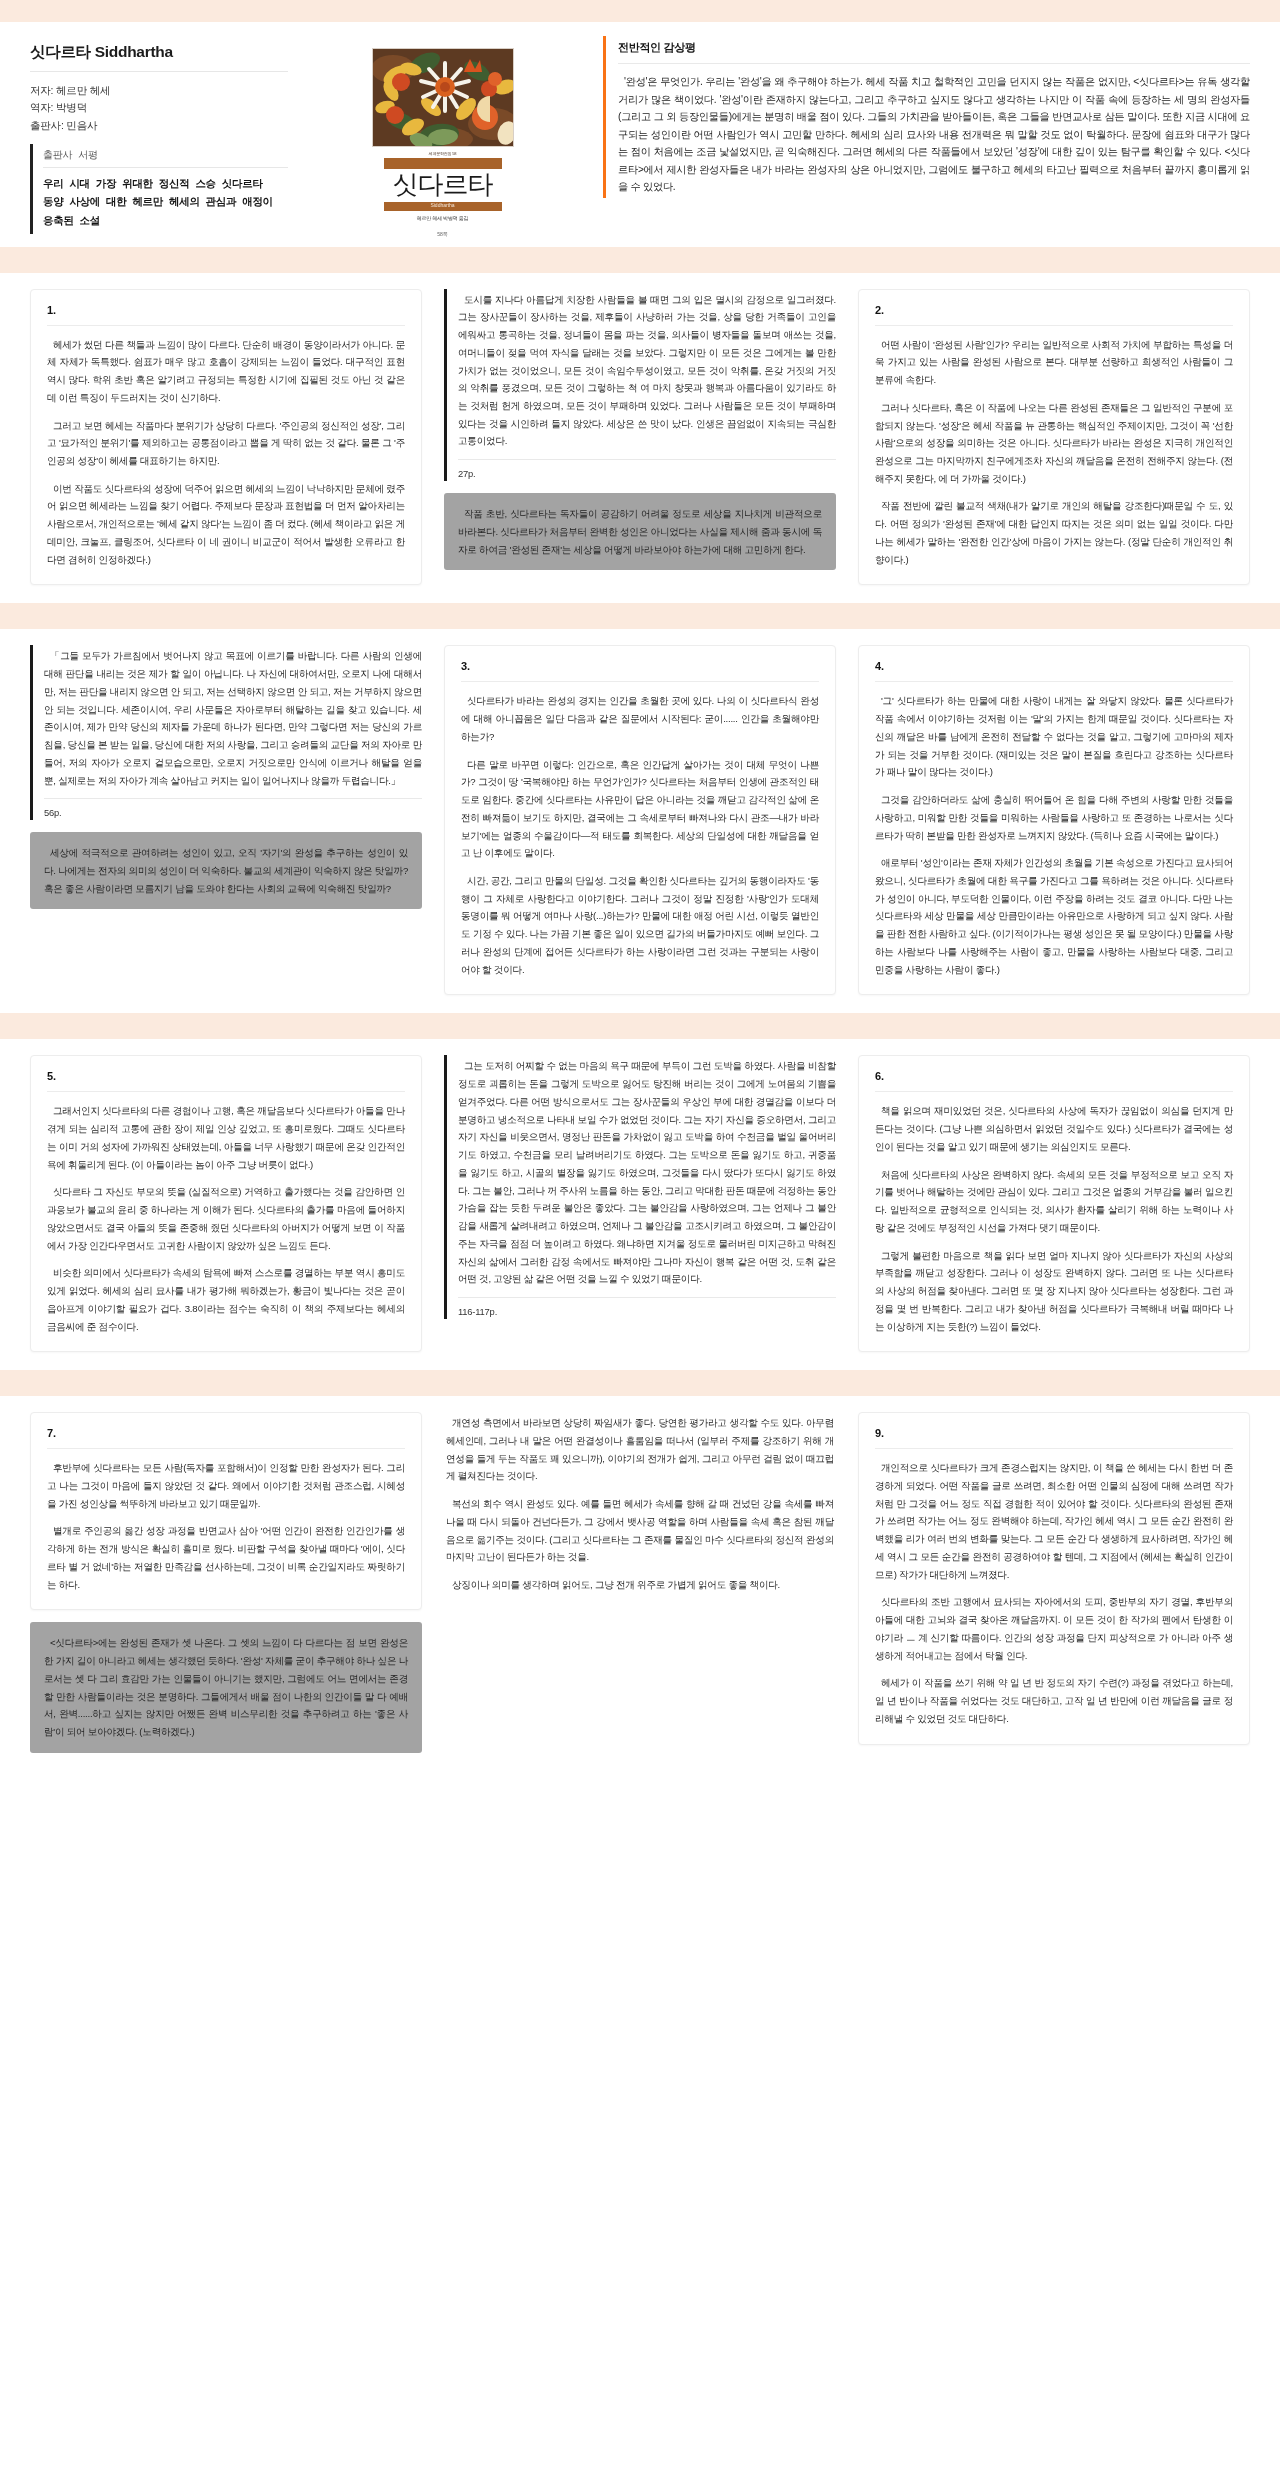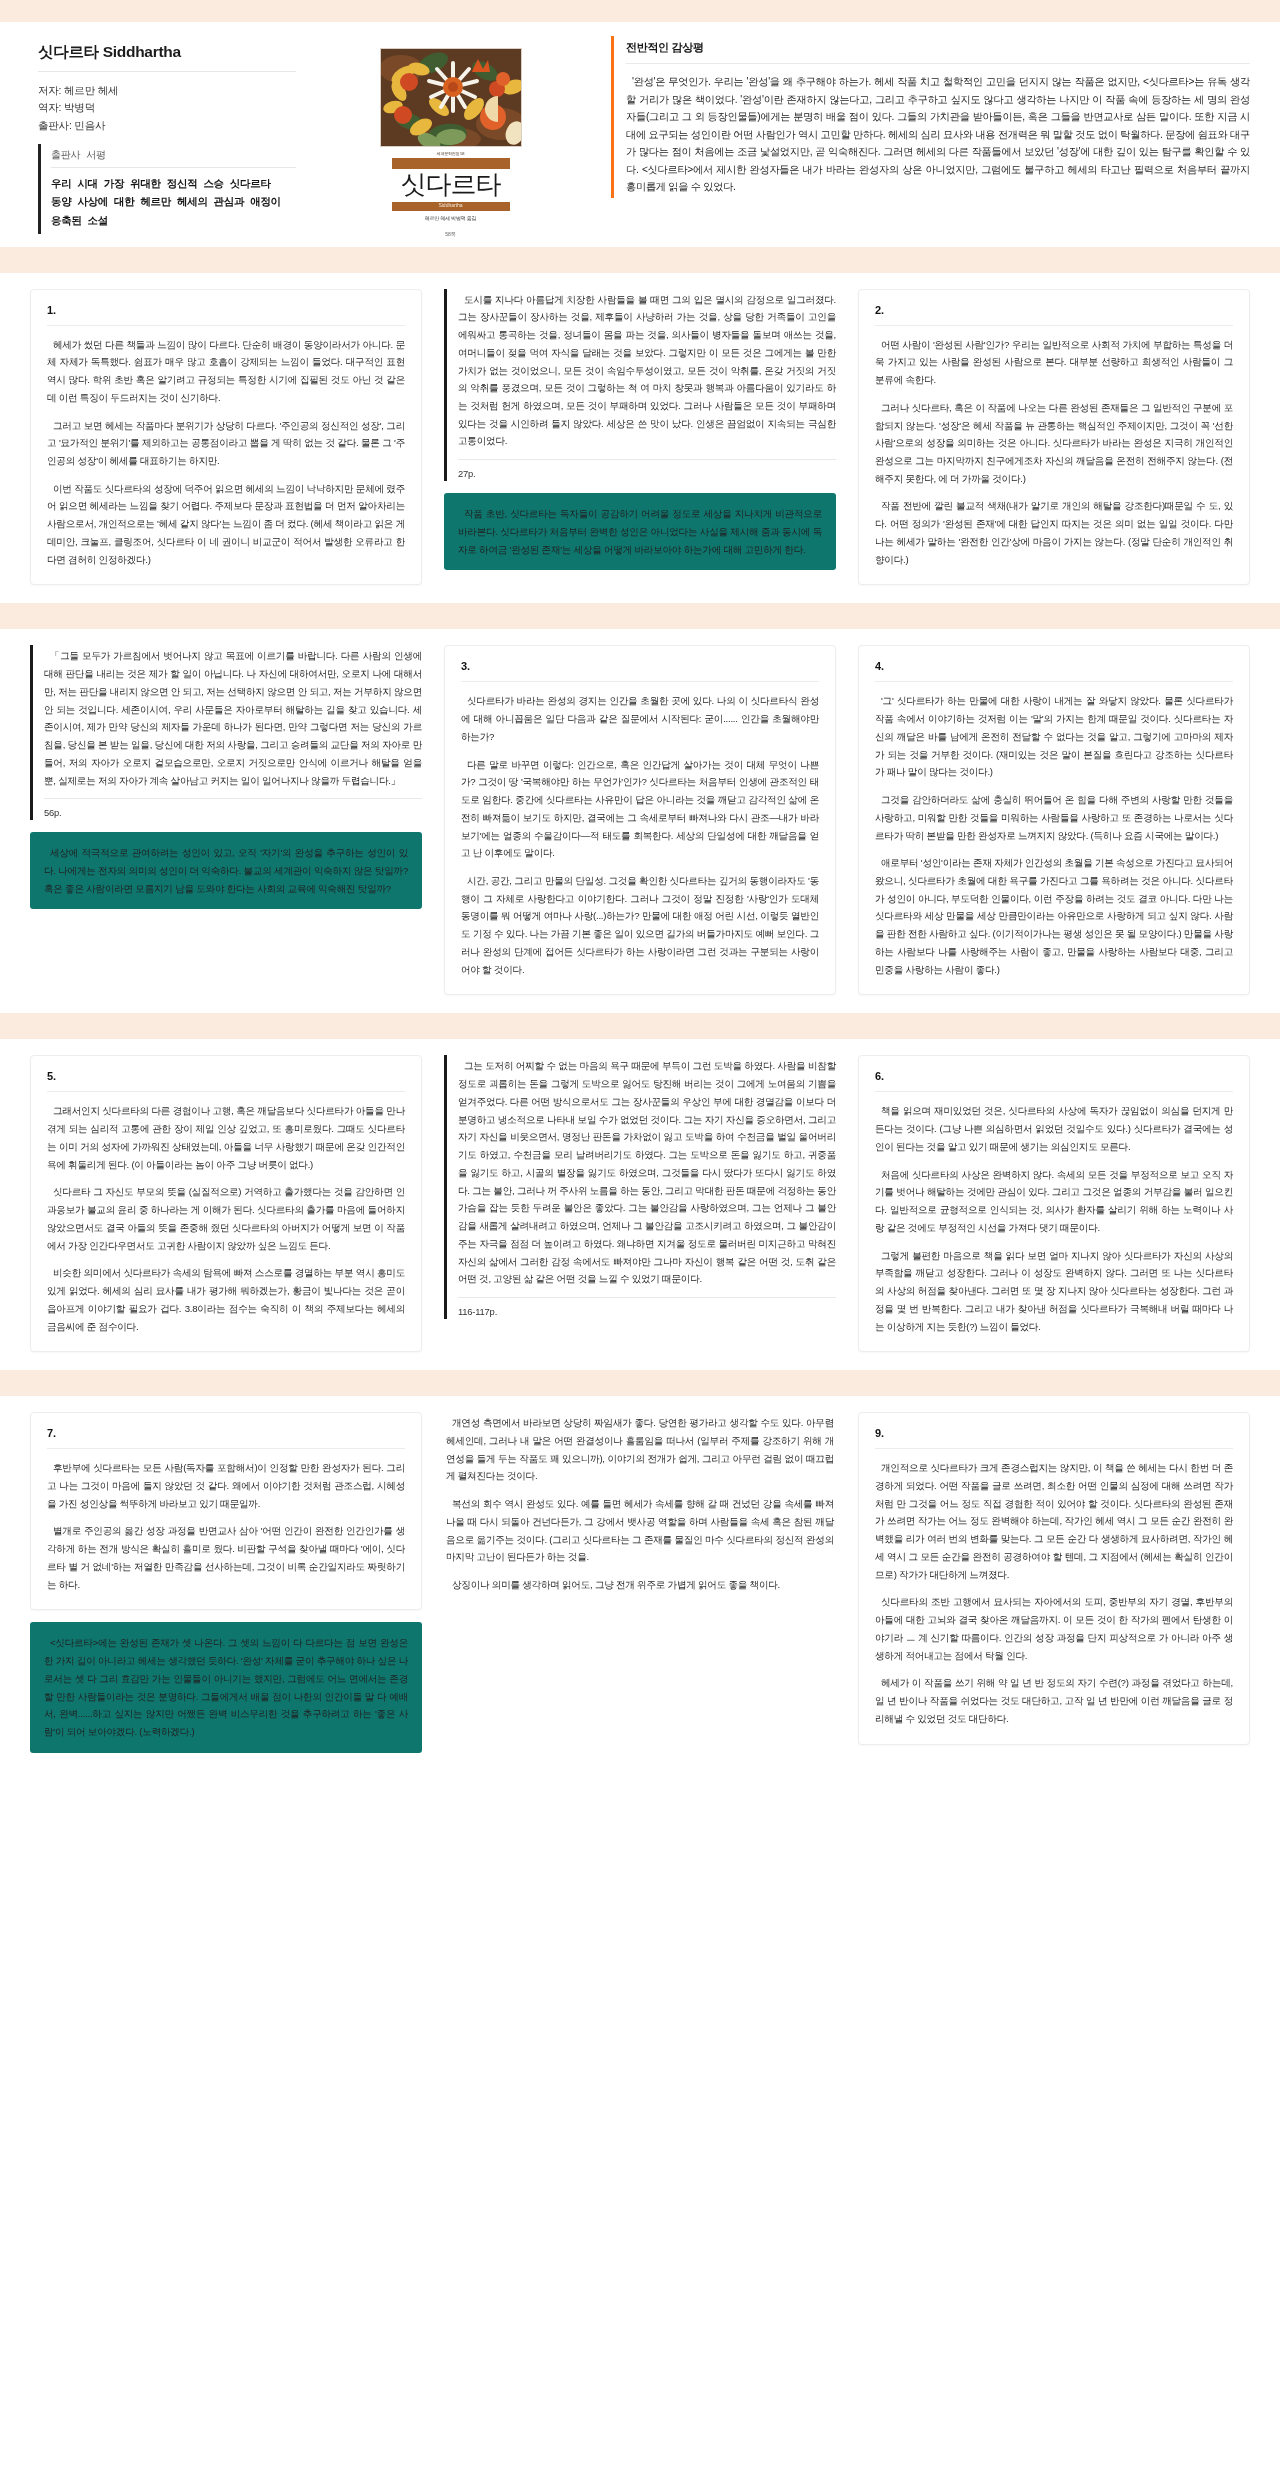--- a/index.html
+++ b/index.html
@@ -16,21 +16,21 @@
   .band {
     background: #fbeade;
     width: 100%;
     height: 22px;
   }
   .band.tall { height: 26px; }
 
   
   .header {
     display: flex;
-    padding: 14px 30px 10px 38px;
+    padding: 14px 30px 10px 30px;
     gap: 0;
     align-items: flex-start;
   }
   .hdr-left { width: 270px; padding-right: 12px; }
   .hdr-mid  { width: 285px; display:flex; justify-content:center; padding-top: 12px;}
   .hdr-right { flex: 1; padding-left: 18px; }
 
   .book-title {
     font-size: 15.5px; font-weight: 700; color: #1c1c1c;
     margin: 6px 0 8px 0; letter-spacing: -0.3px;
@@ -116,21 +116,21 @@
   }
   .quote-bar p {
     font-size: 9.6px; line-height: 1.85; color: #1f1f1f; margin: 0;
     text-align: justify; letter-spacing: -0.25px; text-indent: 6px;
   }
   .quote-rule { border-bottom: 1px solid #e9e9e9; margin: 9px 0 8px 0; }
   .page-ref { font-size: 9.4px; color: #333; letter-spacing: -0.2px;}
 
   
   .hl {
-    background: #0f766e;
+    background: #a3a3a3;
     border-radius: 3px;
     padding: 12px 14px;
   }
   .hl p {
     font-size: 9.6px; line-height: 1.85; color: #1f1f1f; margin: 0;
     text-align: justify; letter-spacing: -0.25px; text-indent: 6px;
   }
 </style>
 </head>
 <body>

